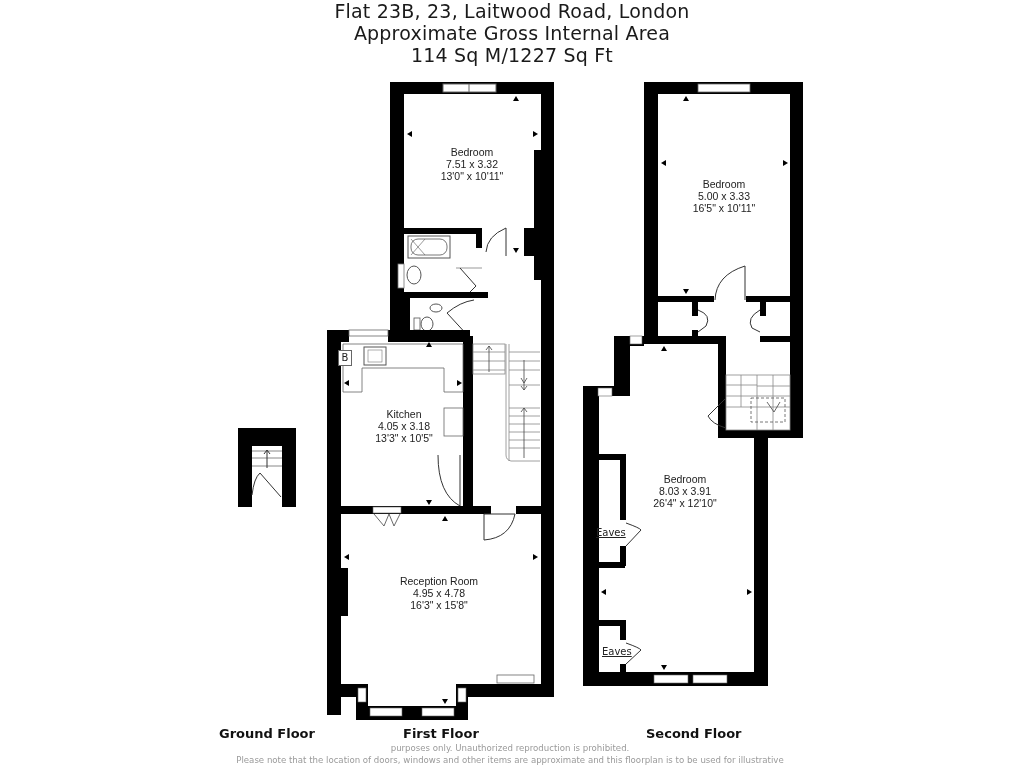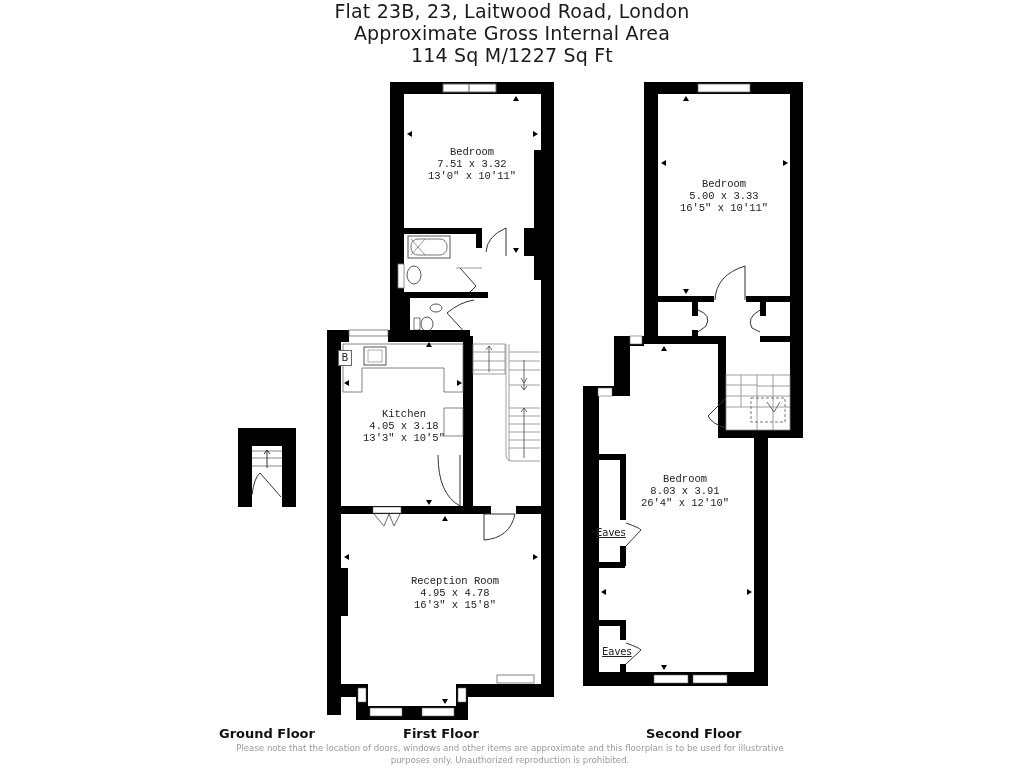--- a/index.html
+++ b/index.html
@@ -1,20 +1,20 @@
 <!DOCTYPE html>
 <html><head>
 <meta charset="utf-8">
 <style>
   html, body { margin:0; padding:0; background:#ffffff; }
   body { width:1024px; height:768px; position:relative; overflow:hidden; font-family:"DejaVu Sans", sans-serif; color:#111; }
   .title { position:absolute; left:0; width:1024px; text-align:center; font-family:"DejaVu Sans", sans-serif; font-size:19px; line-height:22px; color:#1a1a1a; letter-spacing:0.2px; }
   .title.l1 { top:0px; } .title.l2 { top:22px; } .title.l3 { top:44px; }
   svg.plan { position:absolute; left:0; top:0; }
-  .room-label { position:absolute; text-align:center; font-family:Liberation Mono, monospace; font-size:10.5px; line-height:12px; color:#222; transform:translateX(-50%); white-space:nowrap; }
+  .room-label { position:absolute; text-align:center; font-family:Liberation Sans, sans-serif; font-size:10.5px; line-height:12px; color:#222; transform:translateX(-50%); white-space:nowrap; }
   .eaves { position:absolute; font-family:"DejaVu Sans", sans-serif; font-size:10px; color:#222;text-decoration:underline; }
   .floor-label { position:absolute; top:726px; font-family:"DejaVu Sans", sans-serif; font-weight:bold; font-size:13px; color:#111; }
   .disclaimer { position:absolute; left:200px; width:620px; top:742px; text-align:center; font-family:"DejaVu Sans", sans-serif; font-size:8.6px; line-height:12px; color:#9a9a9a; }
   .boiler { position:absolute; left:338px; top:350px; width:12px; height:14px; border:1px solid #666; font-size:10px; line-height:14px; text-align:center; color:#222; background:#fff; }
 </style>
 </head>
 <body>
 
 <div class="title l1">Flat 23B, 23, Laitwood Road, London</div>
 <div class="title l2">Approximate Gross Internal Area</div>
@@ -227,21 +227,21 @@
 <div class="room-label" style="left:472px; top:146px;">
   <div>Bedroom</div>
   <div>7.51 x 3.32</div>
   <div>13'0" x 10'11"</div>
 </div>
 <div class="room-label" style="left:404px; top:408px;">
   <div>Kitchen</div>
   <div>4.05 x 3.18</div>
   <div>13'3" x 10'5"</div>
 </div>
-<div class="room-label" style="left:439px; top:575px;margin-left:16px;">
+<div class="room-label" style="left:439px; top:575px;">
   <div>Reception Room</div>
   <div>4.95 x 4.78</div>
   <div>16'3" x 15'8"</div>
 </div>
 <div class="room-label" style="left:724px; top:178px;">
   <div>Bedroom</div>
   <div>5.00 x 3.33</div>
   <div>16'5" x 10'11"</div>
 </div>
 <div class="room-label" style="left:685px; top:473px;">
@@ -251,15 +251,15 @@
 </div>
 
 <div class="eaves" style="left:596px; top:527px;">Eaves</div>
 <div class="eaves" style="left:602px; top:646px;">Eaves</div>
 
 <div class="floor-label" style="left:219px;">Ground Floor</div>
 <div class="floor-label" style="left:403px;">First Floor</div>
 <div class="floor-label" style="left:646px;text-align:right;">Second Floor</div>
 
 <div class="disclaimer">
+  <div>purposes only. Unauthorized reproduction is prohibited.</div>
   <div>Please note that the location of doors, windows and other items are approximate and this floorplan is to be used for illustrative</div>
-  <div>purposes only. Unauthorized reproduction is prohibited.</div>
 </div>
 
 </body></html>

